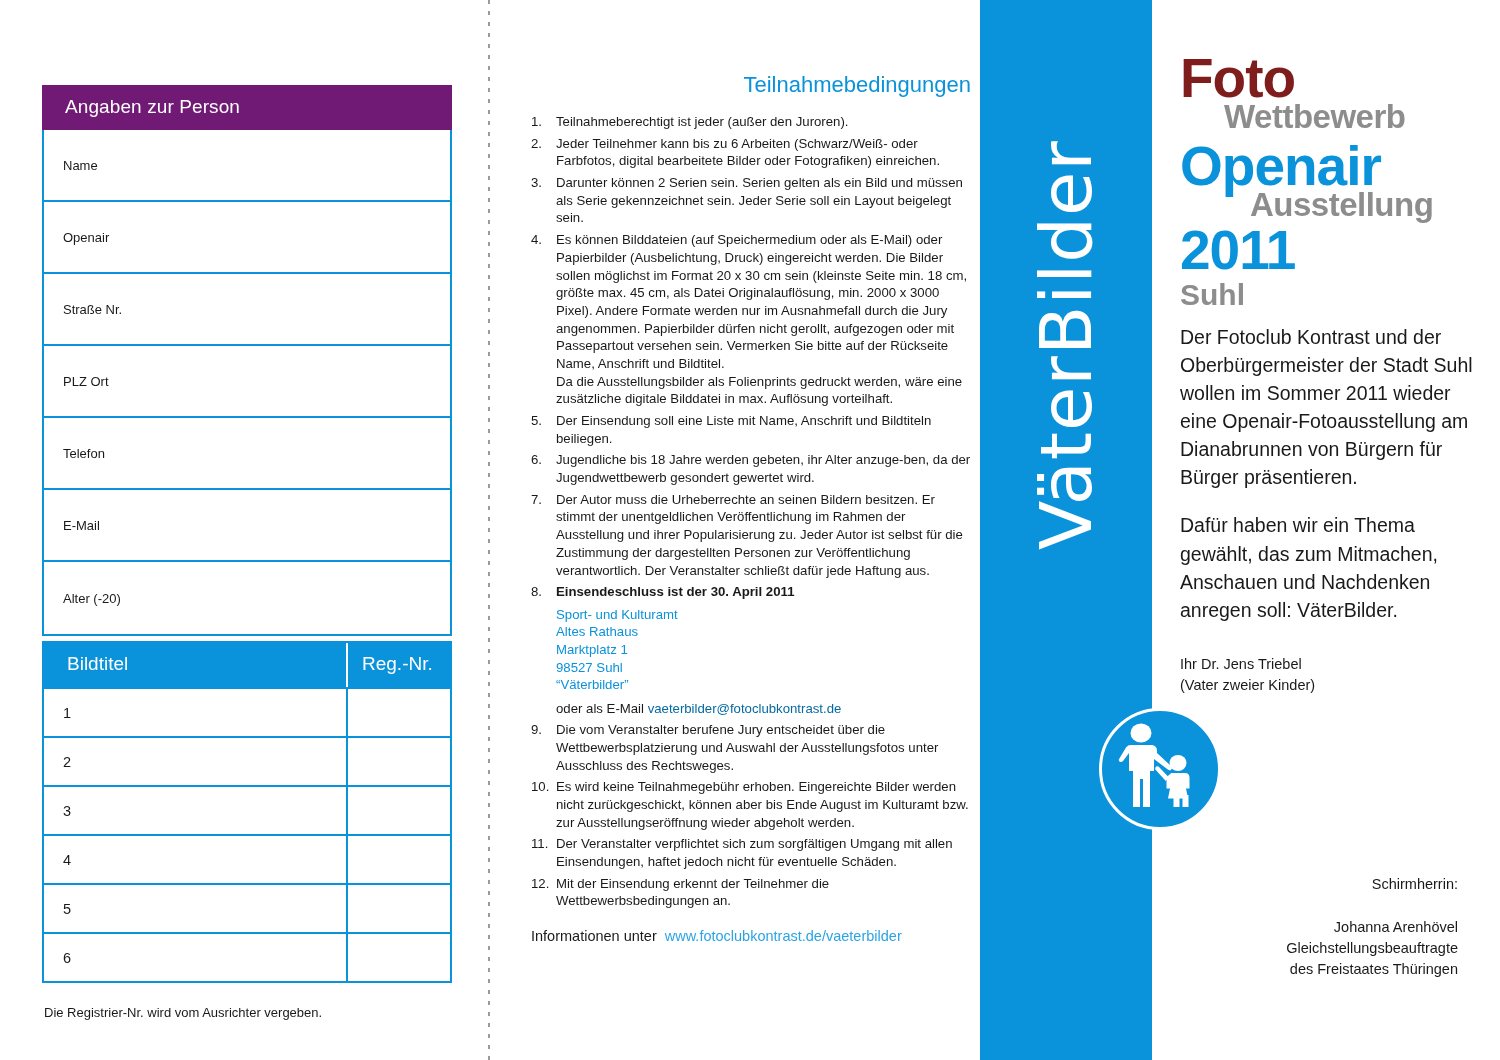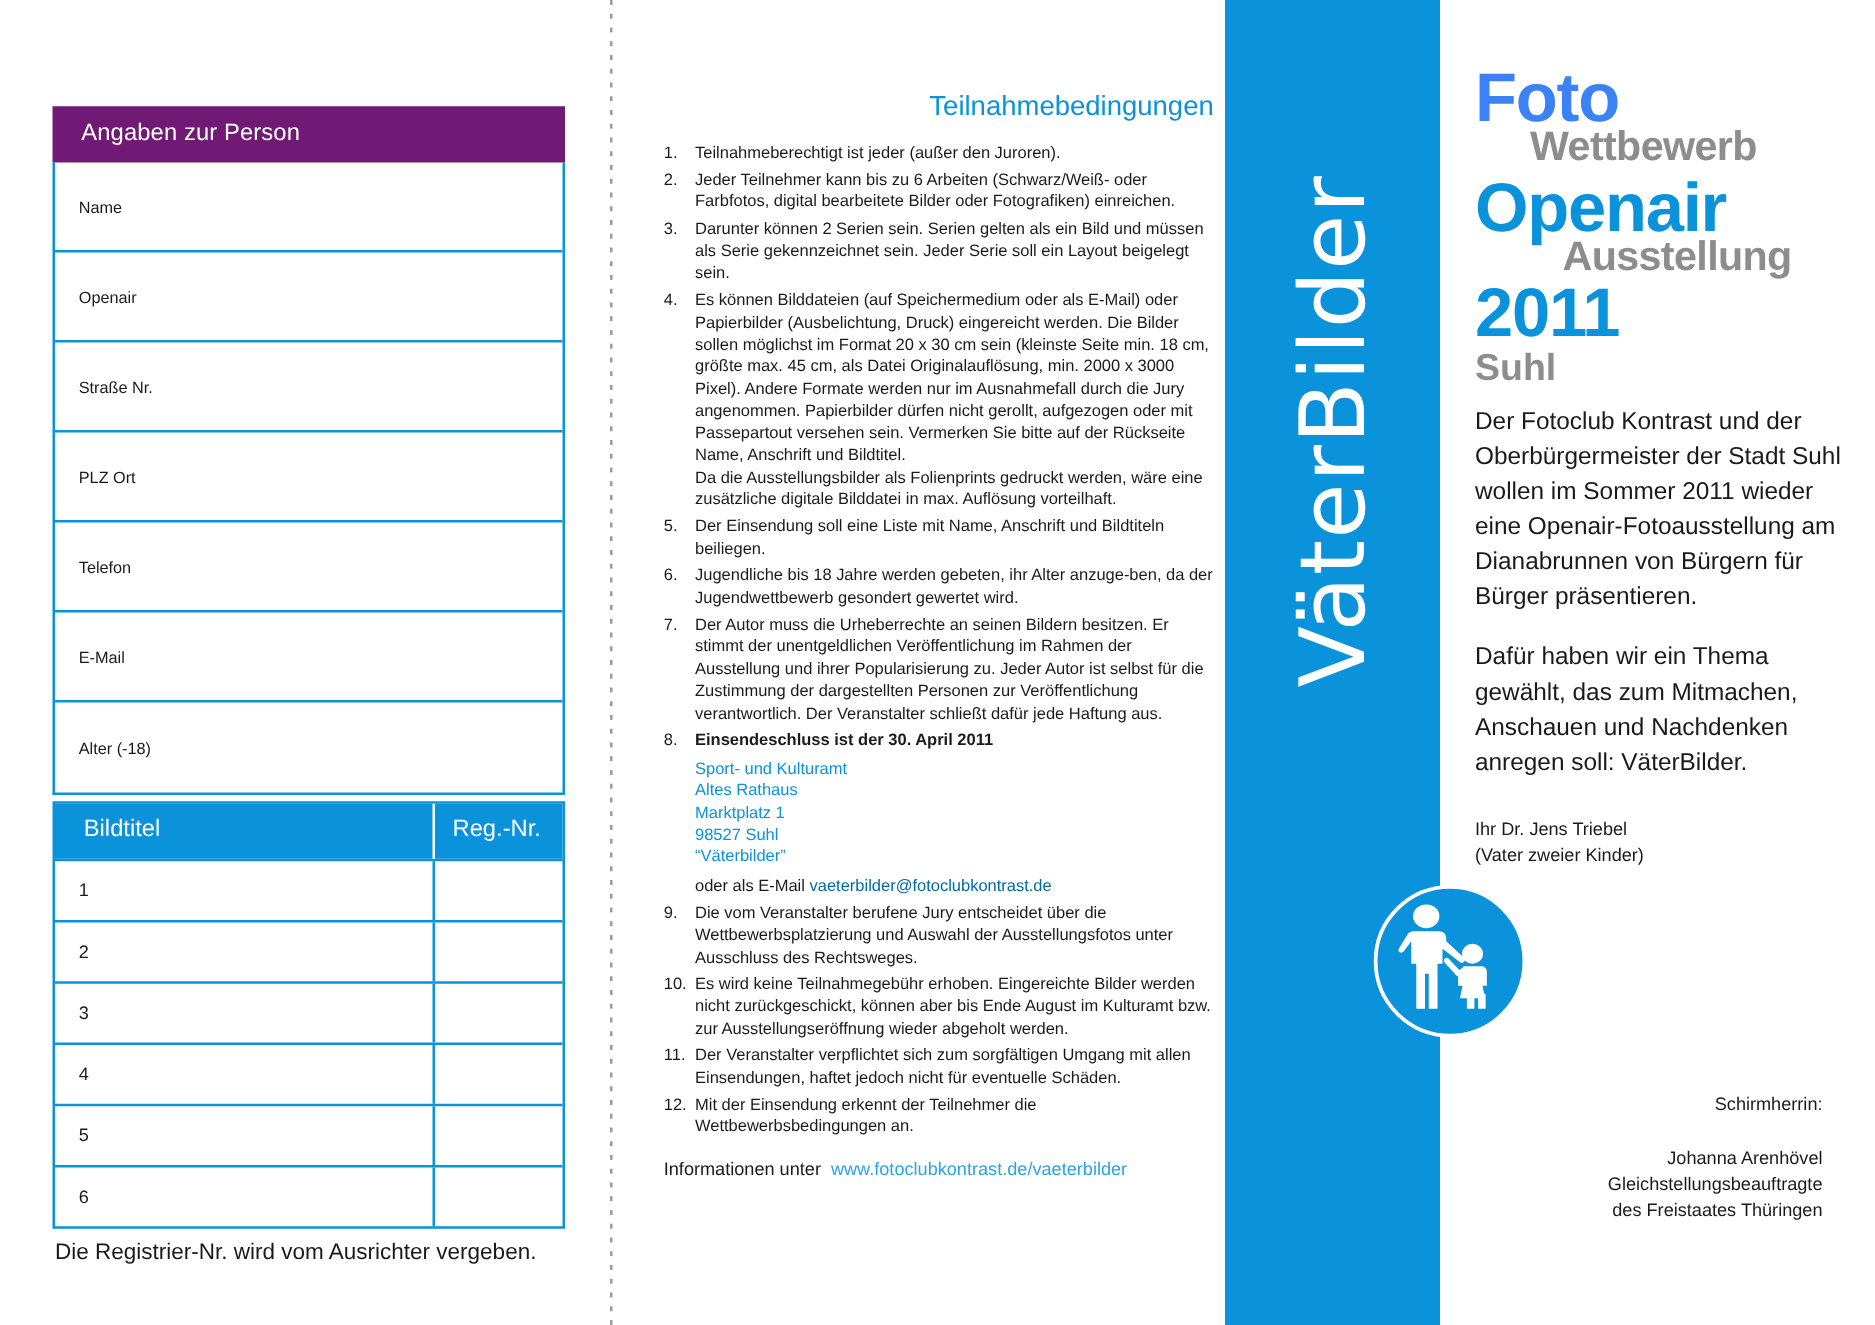--- a/index.html
+++ b/index.html
@@ -75,22 +75,22 @@
     display: flex; align-items: center;
     padding-left: 19px;
     font-size: 14.5px;
     color: #1a1a1a;
   }
   .titles-row .td-right {
     width: 104px;
     border-left: 2px solid #0a92db;
   }
   .form-note {
-    margin-top: 8px;
-    font-size: 18px;
+    margin-top: 22px;
+    font-size: 13px;
     color: #1a1a1a;
     padding-left: 2px;
   }
 
   
   .conditions {
     position: absolute;
     left: 531px; top: 72px;
     width: 440px;
   }
@@ -174,21 +174,21 @@
     position: absolute;
     left: 1180px; top: 0;
     width: 300px; height: 1060px;
   }
   .big-title {
     position: relative;
     height: 265px;
     margin-top: 46px;
   }
   .big-title .t-line { position: absolute; left: 0; white-space: nowrap; }
-  .t-foto   { top: 0px;   font-size: 55px; font-weight: bold; color: #3b82f6; letter-spacing: -1px; }
+  .t-foto   { top: 0px;   font-size: 55px; font-weight: bold; color: #7f1d1d; letter-spacing: -1px; }
   .t-wett   { top: 52px;  font-size: 33px; font-weight: bold; color: #8d8d8d; left: 44px !important; letter-spacing: -.5px; }
   .t-open   { top: 88px;  font-size: 55px; font-weight: bold; color: #0a92db; letter-spacing: -1px; }
   .t-aus    { top: 140px; font-size: 33px; font-weight: bold; color: #8d8d8d; left: 70px !important; letter-spacing: -.5px; }
   .t-2011   { top: 172px; font-size: 55px; font-weight: bold; color: #0a92db; letter-spacing: -1px; }
   .t-suhl   { top: 232px; font-size: 30px; font-weight: bold; color: #8d8d8d; }
 
   .cover-body { margin-top: 12px; }
   .cover-body p {
     font-size: 19.5px;
     color: #1a1a1a;
@@ -221,21 +221,21 @@
 
   <div class="form-panel">
     <div class="form-head">Angaben zur Person</div>
     <div class="form-rows">
       <div class="form-row">Name</div>
       <div class="form-row">Openair</div>
       <div class="form-row">Straße Nr.</div>
       <div class="form-row">PLZ Ort</div>
       <div class="form-row">Telefon</div>
       <div class="form-row">E-Mail</div>
-      <div class="form-row">Alter (-18)</div>
+      <div class="form-row">Alter (-20)</div>
     </div>
 
     <div class="titles-table">
       <div class="titles-head">
         <div class="th-left">Bildtitel</div>
         <div class="th-right">Reg.-Nr.</div>
       </div>
       <div class="titles-row">
         <div class="td-left">1</div>
         <div class="td-right"></div>

